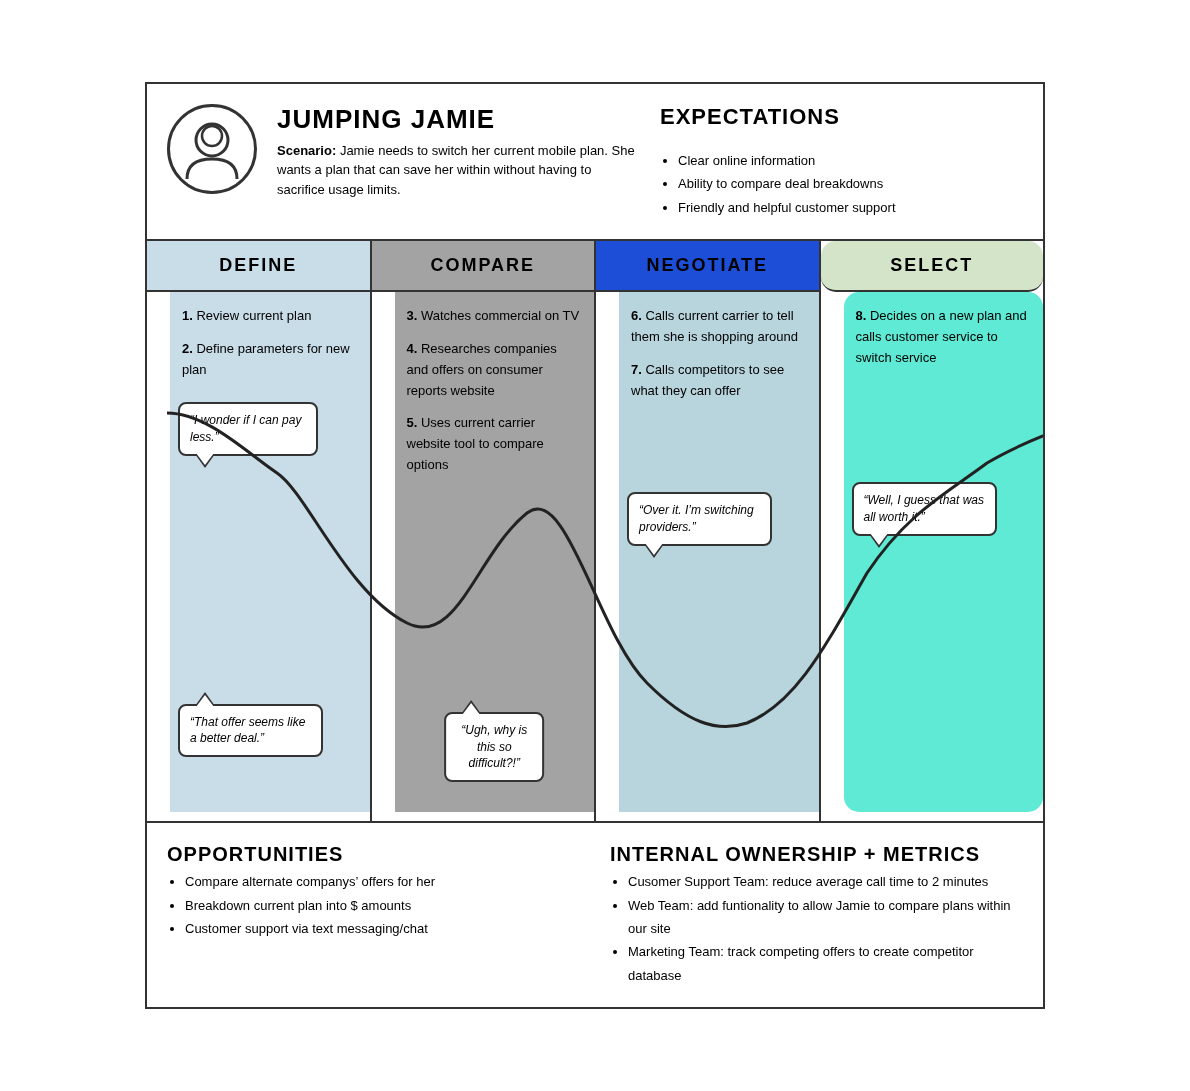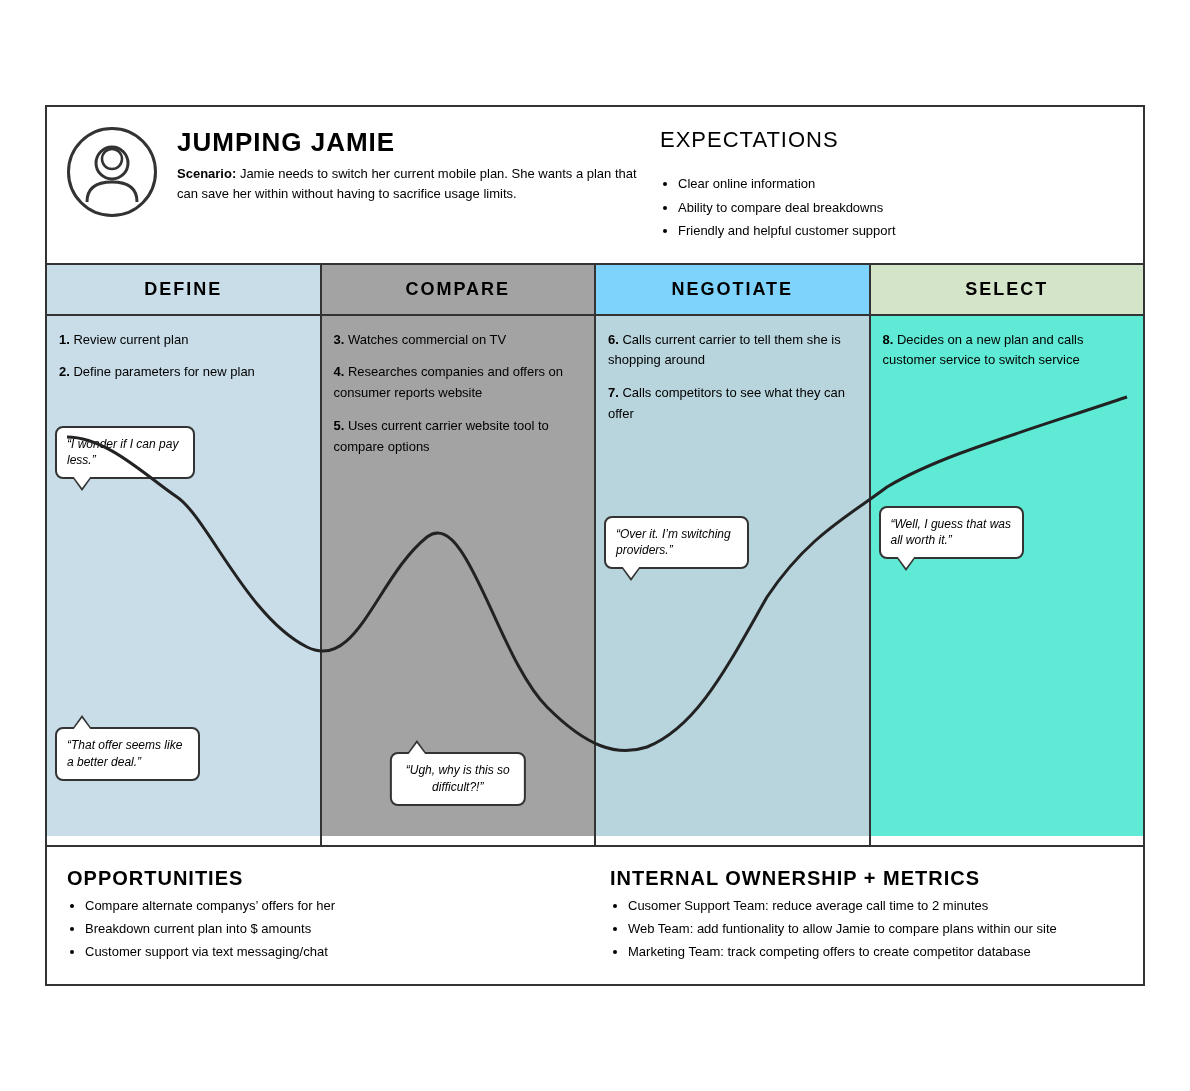--- a/index.html
+++ b/index.html
@@ -6,21 +6,21 @@
     body {
       font-family: Arial, sans-serif;
       background: #fff;
       display: flex;
       justify-content: center;
       align-items: center;
       min-height: 100vh;
       padding: 10px;
     }
     .outer-container {
-      width: 1100px;
+      width: 900px;
       border: 2px solid #333;
       background: #fff;
     }
     
     .header-section {
       display: flex;
       border-bottom: 2px solid #333;
       padding: 20px;
       align-items: flex-start;
       gap: 20px;
@@ -50,21 +50,21 @@
       line-height: 1.5;
     }
     .persona-info p strong {
       font-weight: bold;
     }
     .expectations {
       flex: 1;
     }
     .expectations h2 {
       font-size: 22px;
-      font-weight: normal;
+      font-weight: bold;
       letter-spacing: 1px;
       margin-bottom: 19px;
     }
     .expectations ul {
       list-style: disc;
       padding-left: 18px;
       font-size: 13px;
       line-height: 1.8;
     }
     .phase-col {
@@ -79,29 +79,30 @@
     .phase-header {
       padding: 14px 10px;
       border-bottom: 2px solid #333;
       text-align: center;
       font-weight: bold;
       font-size: 18px;
       letter-spacing: 2px;
     }
     .phase-define { background: #c9dde8; }
     .phase-compare { background: #a3a3a3; }
-    .phase-negotiate { background: #7dd3fc; }
-    .phase-select { background: #d4e4c8; }
+    .phase-negotiate { background: #1d4ed8; }
+    .phase-select { background: #d4e4c8; border-radius: 15px; }
 
     .phase-body {
       padding: 14px 12px;
       font-size: 13px;
       line-height: 1.6;
       min-height: 520px;
       position: relative;
+      margin-left: 23px;
     }
 
     .step {
       margin-bottom: 12px;
     }
     .step-num {
       font-weight: bold;
     }
 
     

